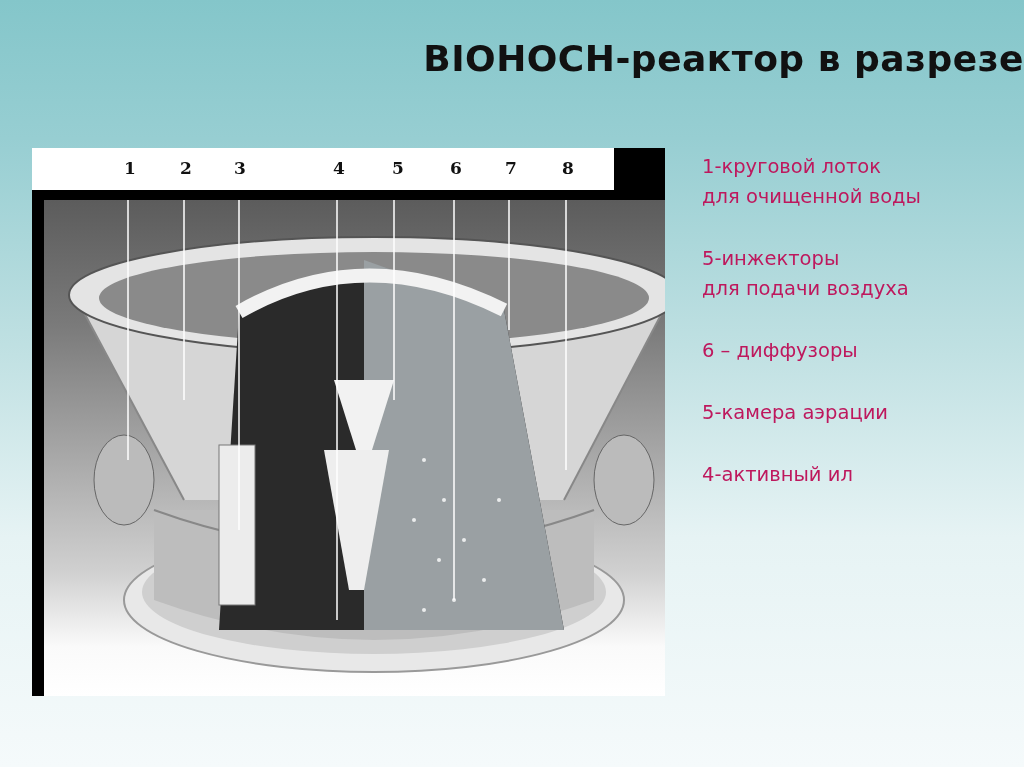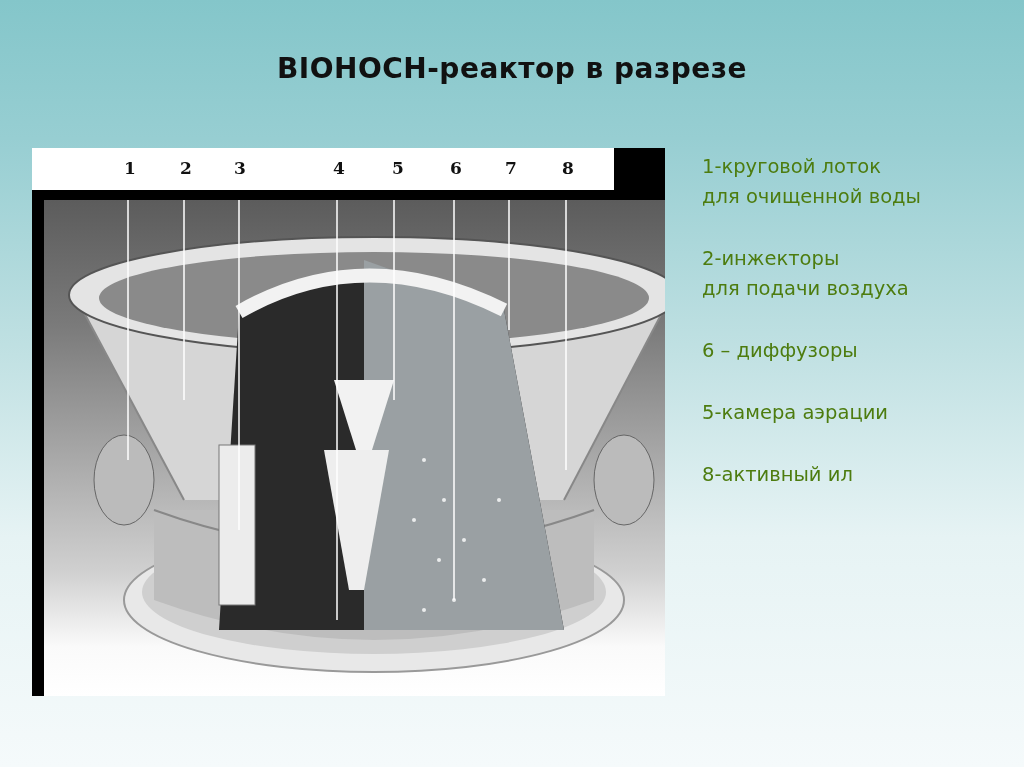--- a/index.html
+++ b/index.html
@@ -2,22 +2,22 @@
 <html><head>
 <meta charset="utf-8">
 <style>
   html, body { margin:0; padding:0; }
   body {
     width:1024px; height:767px; overflow:hidden; position:relative;
     background: linear-gradient(to bottom, #84c6ca 0%, #97ced2 18%, #bfe0e2 45%, #e6f3f4 70%, #f5fafb 100%);
     font-family: "DejaVu Sans", sans-serif;
   }
   .title {
-    position:absolute; left:0; width:1024px; top:52px; text-align:center;
-    font-family: "DejaVu Sans", sans-serif; font-weight:bold; font-size:28px;
+    position:absolute; left:0; width:1024px; top:38px; text-align:right;
+    font-family: "DejaVu Sans", sans-serif; font-weight:bold; font-size:36px;
     color:#111; letter-spacing:0.5px;
   }
   .figure {
     position:absolute; left:32px; top:148px; width:633px; height:548px;
     background:#000; overflow:hidden;
   }
   .fig-header {
     position:absolute; left:0; top:0; width:582px; height:42px; background:#fff;
   }
   .fig-num {
@@ -25,21 +25,21 @@
     font-size:17px; color:#111;
   }
   .fig-body {
     position:absolute; left:12px; top:52px; width:621px; height:496px;
     background: linear-gradient(to bottom, #5c5c5c 0%, #7a7a7a 25%, #d0d0d0 75%, #fafafa 90%, #fff 100%);
   }
   .legend {
     position:absolute; left:702px; top:152px; width:300px;
   }
   .legend-item {
-    font-family:"DejaVu Sans", sans-serif; font-size:19.5px; line-height:30px; color:#4d7c0f;
+    font-family:"DejaVu Sans", sans-serif; font-size:19.5px; line-height:30px; color:#be185d;
     margin-bottom:32px; white-space:pre-line;
   }
 </style>
 </head>
 <body>
 
 <div class="title">BIOHOCH-реактор в разрезе</div>
 
 <div class="figure">
   <div class="fig-header">
@@ -102,18 +102,18 @@
         <line x1="465" y1="0" x2="465" y2="130"></line>
         <line x1="522" y1="0" x2="522" y2="270"></line>
       </g>
     </svg>
   </div>
 </div>
 
 <div class="legend">
   <div class="legend-item">1-круговой лоток
 для очищенной воды</div>
-  <div class="legend-item">2-инжекторы
+  <div class="legend-item">5-инжекторы
 для подачи воздуха</div>
   <div class="legend-item">6 – диффузоры</div>
   <div class="legend-item">5-камера аэрации</div>
-  <div class="legend-item">8-активный ил</div>
+  <div class="legend-item">4-активный ил</div>
 </div>
 
 </body></html>

